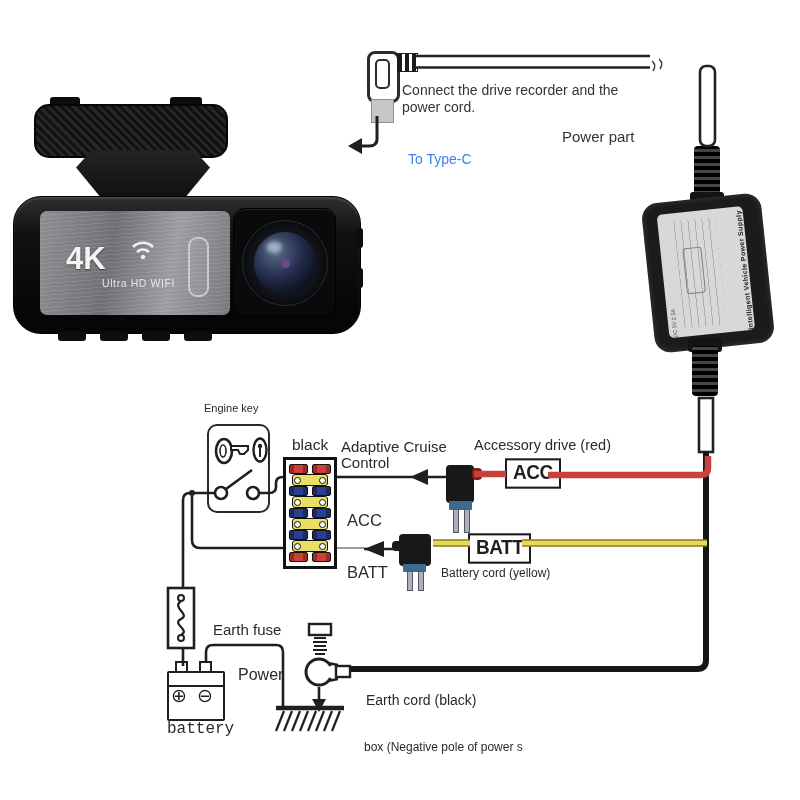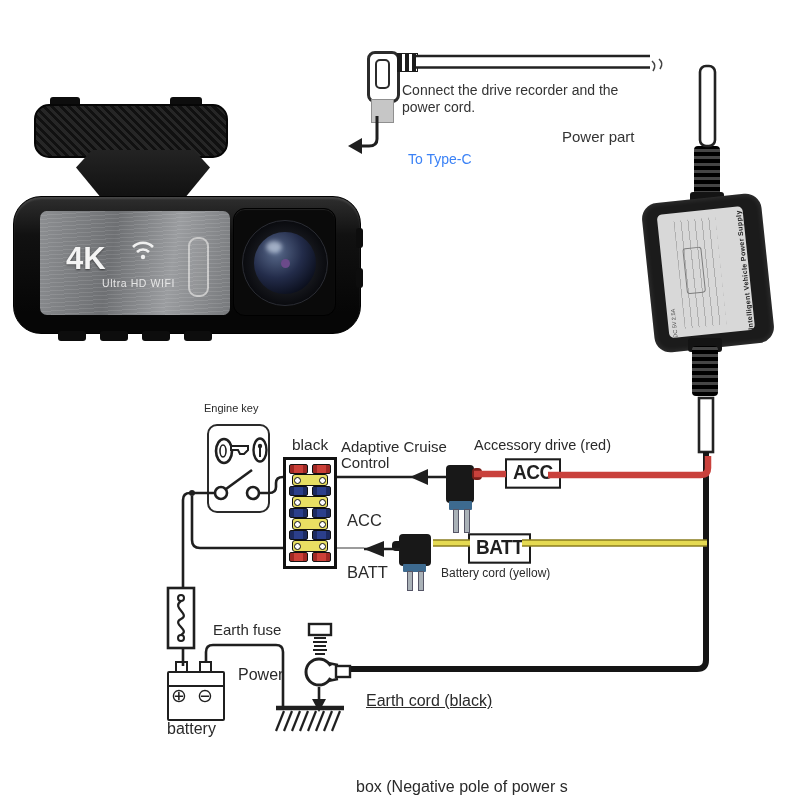--- a/index.html
+++ b/index.html
@@ -84,24 +84,24 @@
   .acc-mid{left:347px;top:511px;font-size:16.5px;}
   .batt-mid{left:347px;top:563px;font-size:16.5px;}
   .accessory-lbl{left:474px;top:437px;font-size:14.5px;}
   .battery-cord-lbl{left:441px;top:566px;font-size:12px;}
   .tag{position:absolute;border:2.5px solid #1c1c1c;background:#fff;font-weight:700;font-size:19px;
      padding:1px 6px 2px;z-index:2;letter-spacing:-.5px;transform:scaleY(1.05);}
   .tag-acc{left:505px;top:459px;}
   .tag-batt{left:468px;top:534px;}
   .mainfuse-lbl{left:213px;top:621px;font-size:15px;}
   .earth-lbl{left:238px;top:666px;font-size:16px;}
-  .battery-lbl{left:167px;top:720px;font-size:16px;}
-  .earthcord-lbl{left:366px;top:692px;font-size:16px;text-decoration:underline;}
+  .battery-lbl{left:167px;top:720px;font-size:16px;font-family:Liberation Mono, monospace;}
+  .earthcord-lbl{left:366px;top:692px;font-size:14px;}
   .note1{left:366px;top:721px;font-size:15.5px;word-spacing:3px;}
-  .note2{left:356px;top:740px;font-size:16px;margin-top:38px;}
+  .note2{left:364px;top:740px;font-size:12px;}
 
   
   .conn-body{position:absolute;background:#181818;border-radius:4px;}
   .conn-base{position:absolute;background:#3d6a8f;border-radius:1px;}
   .prong{position:absolute;width:4px;background:#aab2b8;border:1px solid #556;}
 
   
   .battery{left:167px;top:671px;width:54px;height:46px;border:2.5px solid #1f1f1f;border-radius:2px;background:#fff;z-index:2;}
   .battery .divider{position:absolute;left:0;right:0;top:12px;border-bottom:2px solid #1f1f1f;}
   .term{position:absolute;width:9px;height:11px;border:2.5px solid #1f1f1f;background:#fff;z-index:2;}

